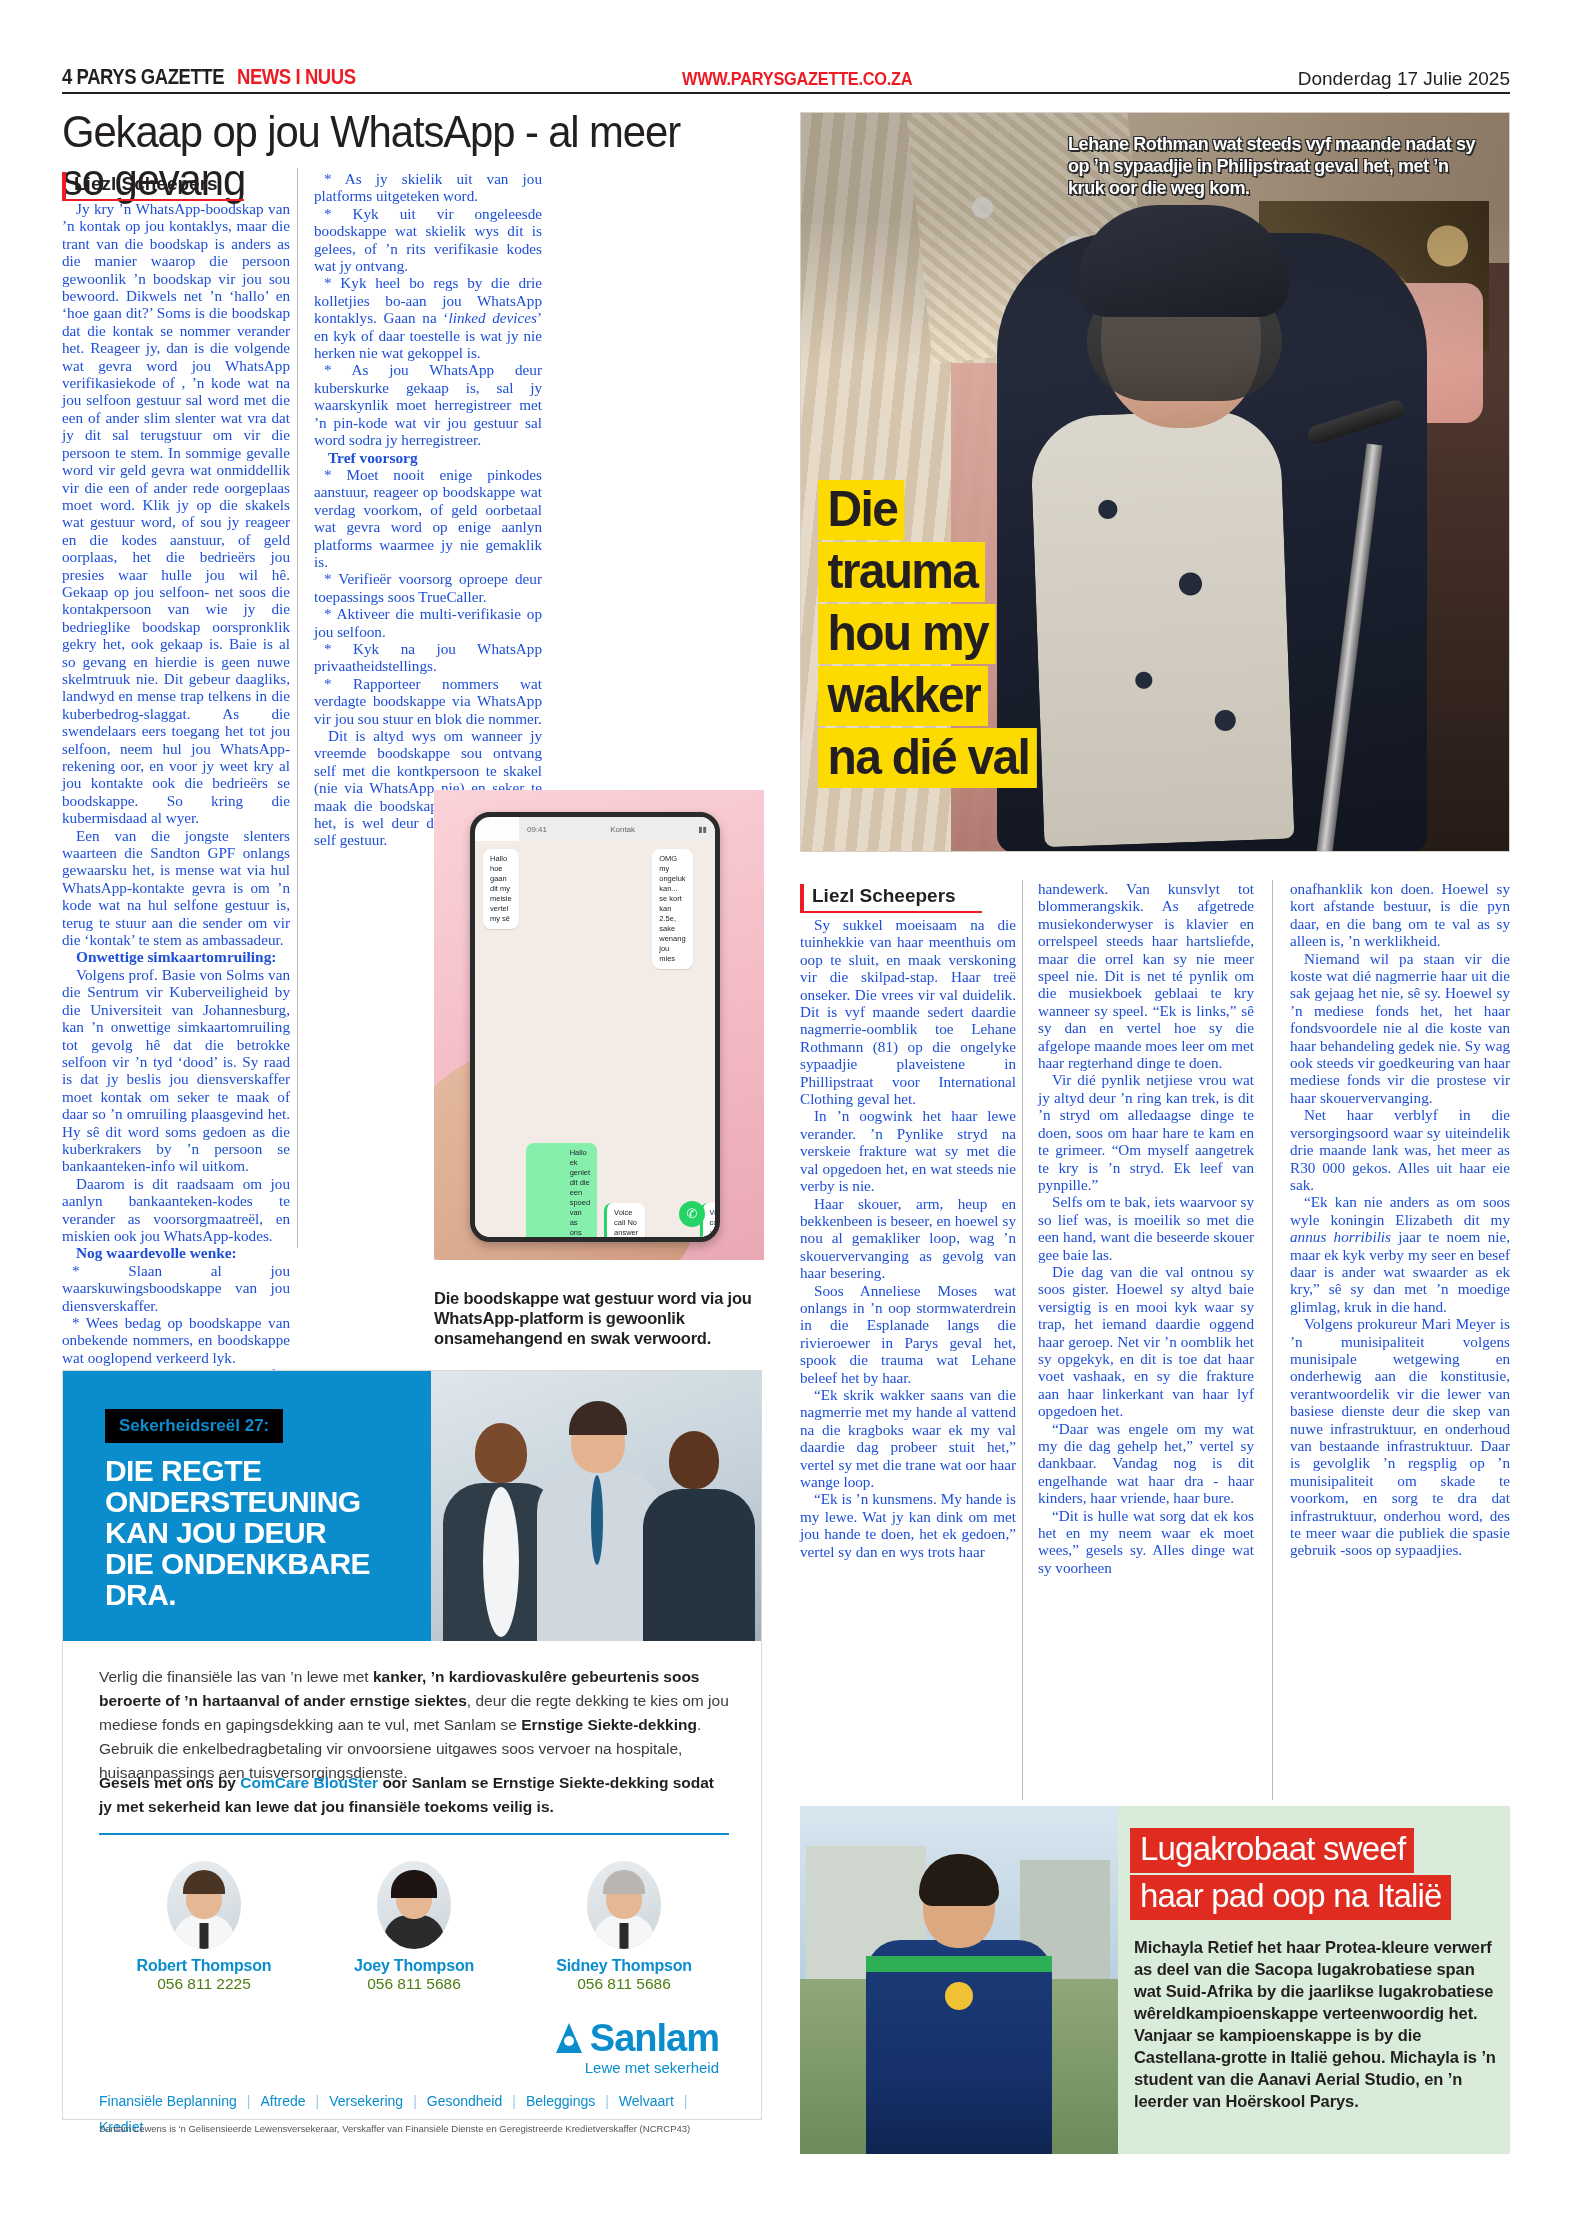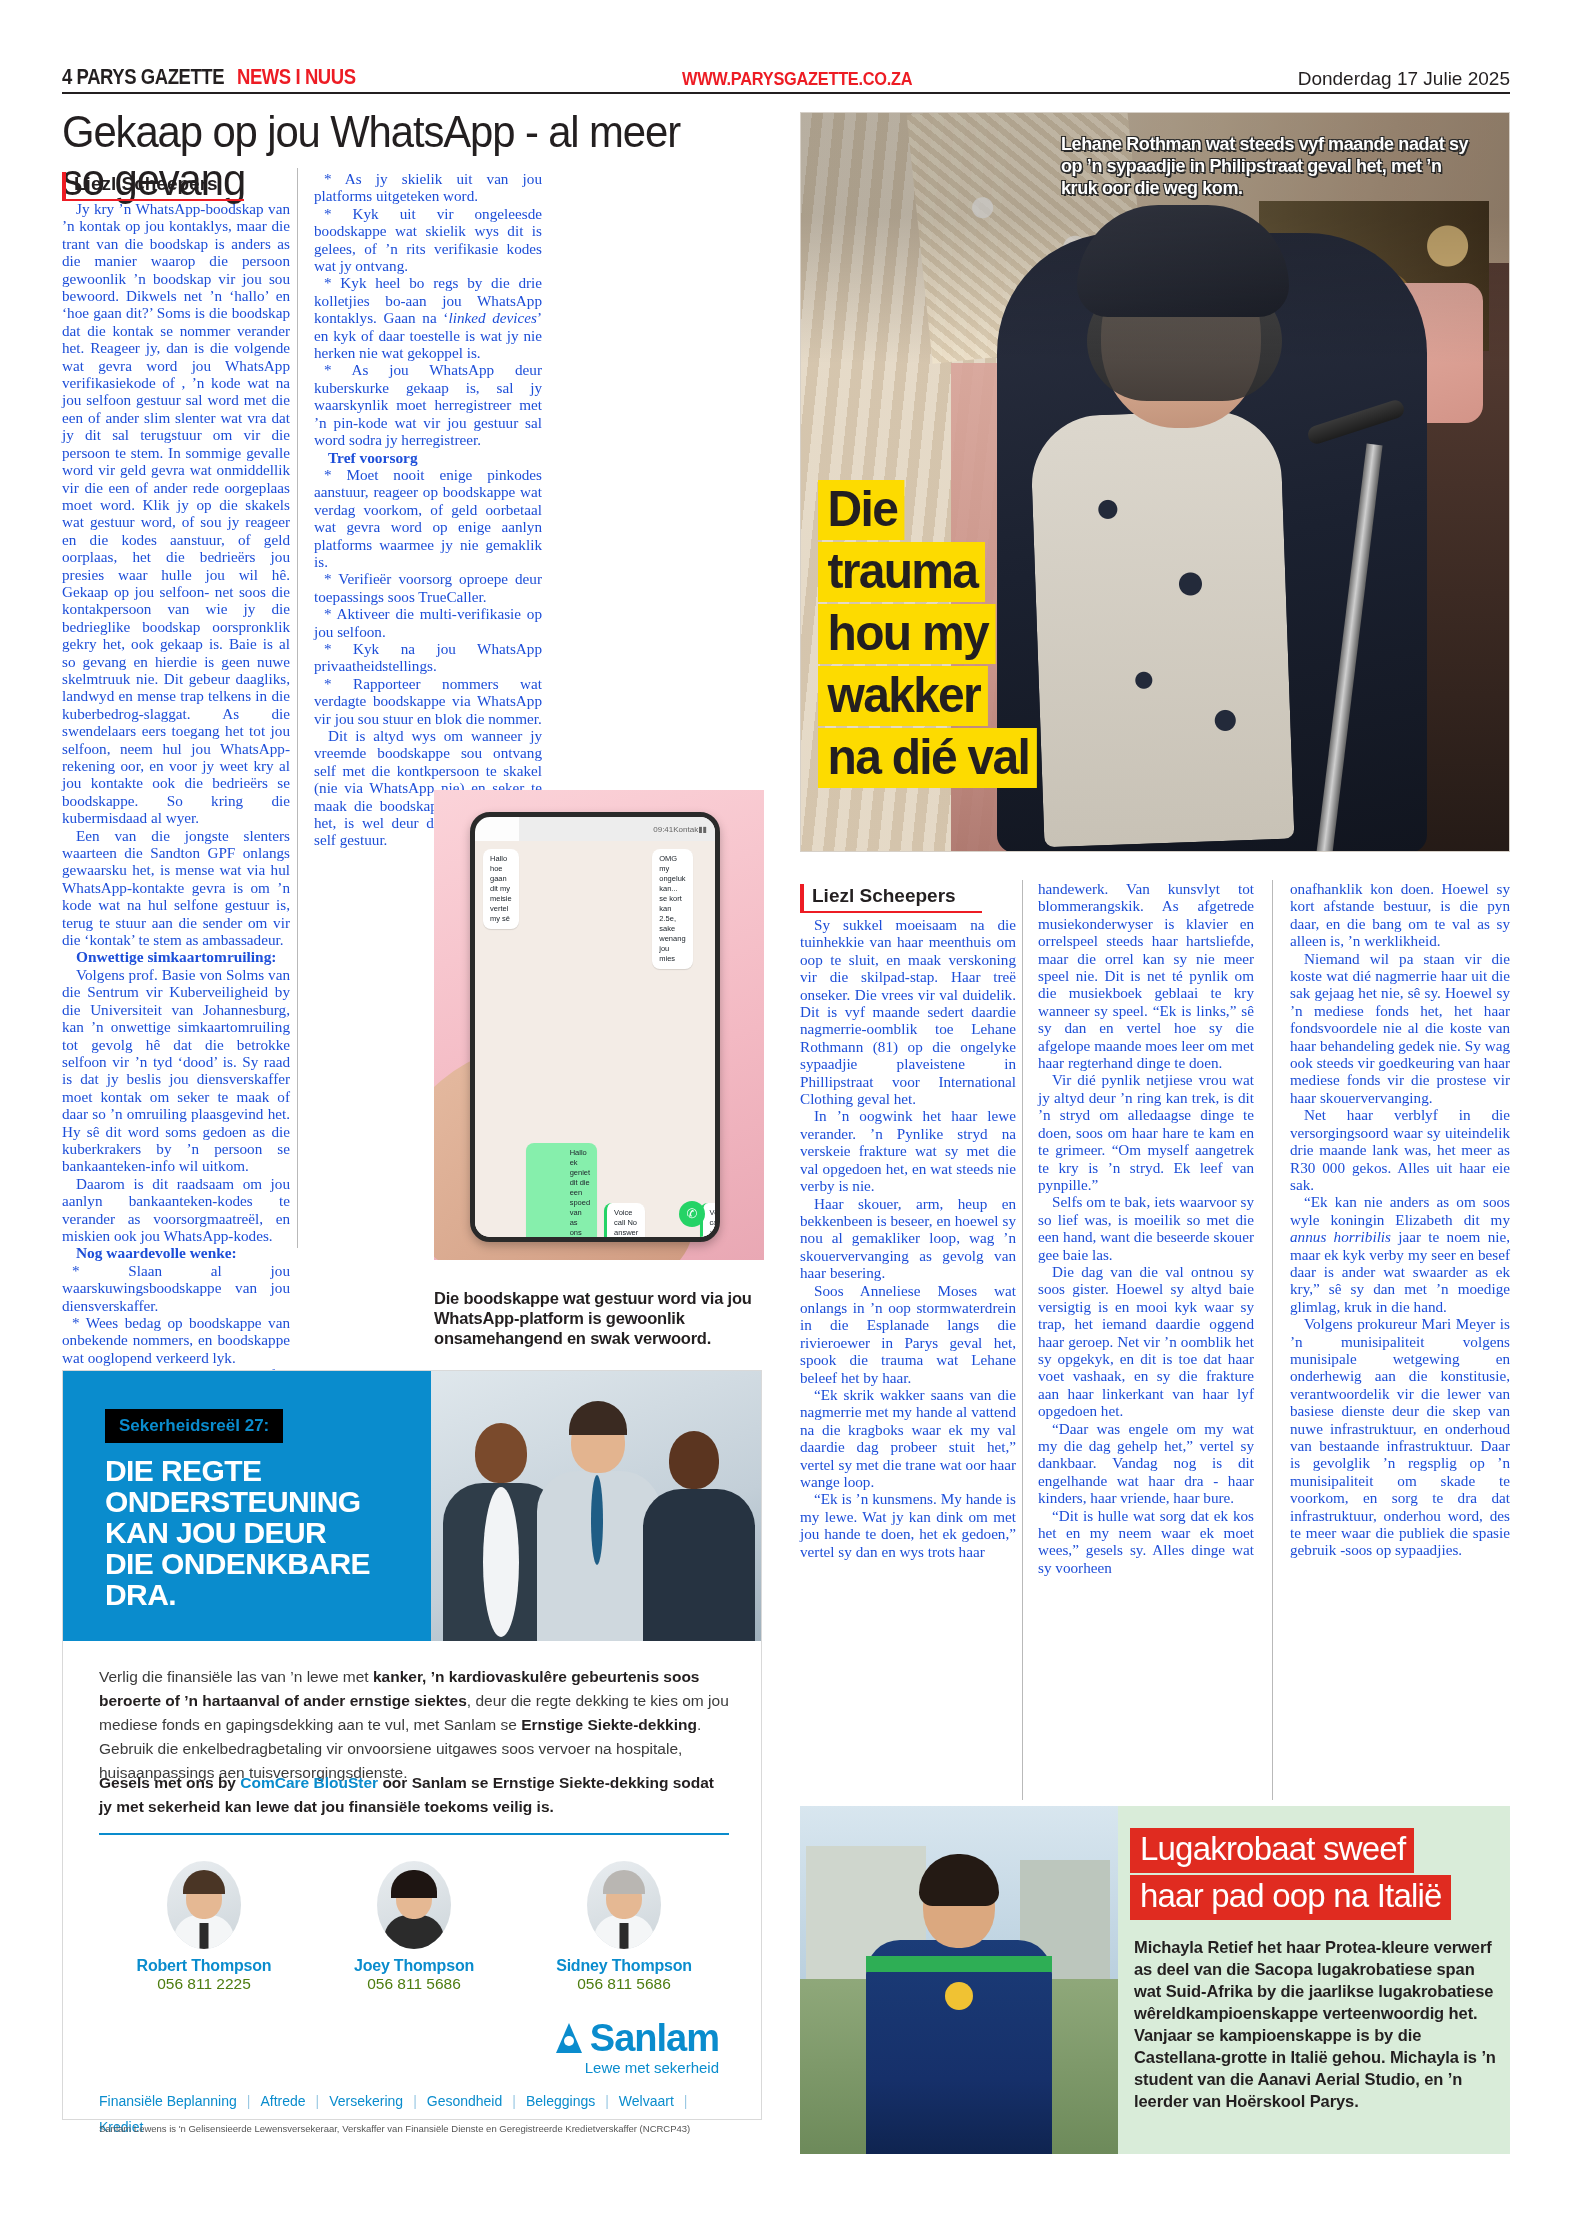--- a/index.html
+++ b/index.html
@@ -189,21 +189,21 @@
   .hp-crutch2 {
     position: absolute; left: 505px; top: 300px; width: 100px; height: 18px;
     background: linear-gradient(180deg, #3a3a3a, #1d1d1d);
     border-radius: 9px; transform: rotate(-18deg);
   }
   .hp-shadow {
     position: absolute; inset: 0;
     background: linear-gradient(180deg, rgba(0,0,0,.20) 0 14%, rgba(0,0,0,0) 34%);
   }
   .hero-caption {
-    position: absolute; right: 28px; top: 20px; width: 420px;
+    position: absolute; right: 21px; top: 20px; width: 420px;
     font-family: "Liberation Sans", sans-serif;
     font-weight: bold; font-size: 18px; line-height: 22px;
     color: #ffffff; text-align: left;
     text-shadow: 1.5px 1.5px 0 #2a2a2a, -1.2px 1.2px 0 #2a2a2a,
                  1.2px -1.2px 0 #2a2a2a, -1.2px -1.2px 0 #2a2a2a;
     letter-spacing: -0.4px;
   }
 
   
   .yellow-head {
@@ -233,21 +233,21 @@
   .ph-body {
     position: absolute; left: 36px; top: 22px; width: 250px; height: 430px;
     background: #fdfdfd; border-radius: 20px;
     border: 5px solid #2a2a2a;
     box-shadow: 0 4px 10px rgba(0,0,0,.25);
     overflow: hidden;
   }
   .ph-topbar {
     height: 24px; background: #ededed; font-size: 8px;
     font-family: "Liberation Sans", sans-serif; color: #666;
-    display: flex; align-items: center; justify-content: flex-end; padding: 0 8px; margin-left: 44px;
+    display: flex; align-items: center; justify-content: space-between; padding: 0 8px; margin-left: 44px;
   }
   .ph-thread { padding: 8px 8px; display: flex; flex-direction: row; gap: 7px; background: #f3ece6; height: 100%; }
   .bub {
     max-width: 78%; font-family: "Liberation Sans", sans-serif;
     font-size: 7.5px; line-height: 10px; padding: 5px 7px; border-radius: 8px;
     color: #20272e; box-shadow: 0 1px 1px rgba(0,0,0,.12);
   }
   .bub.in { background: #ffffff; align-self: flex-start; }
   .bub.out { background: #86efac; align-self: flex-end; padding-left: 44px; }
   .bub.call {

